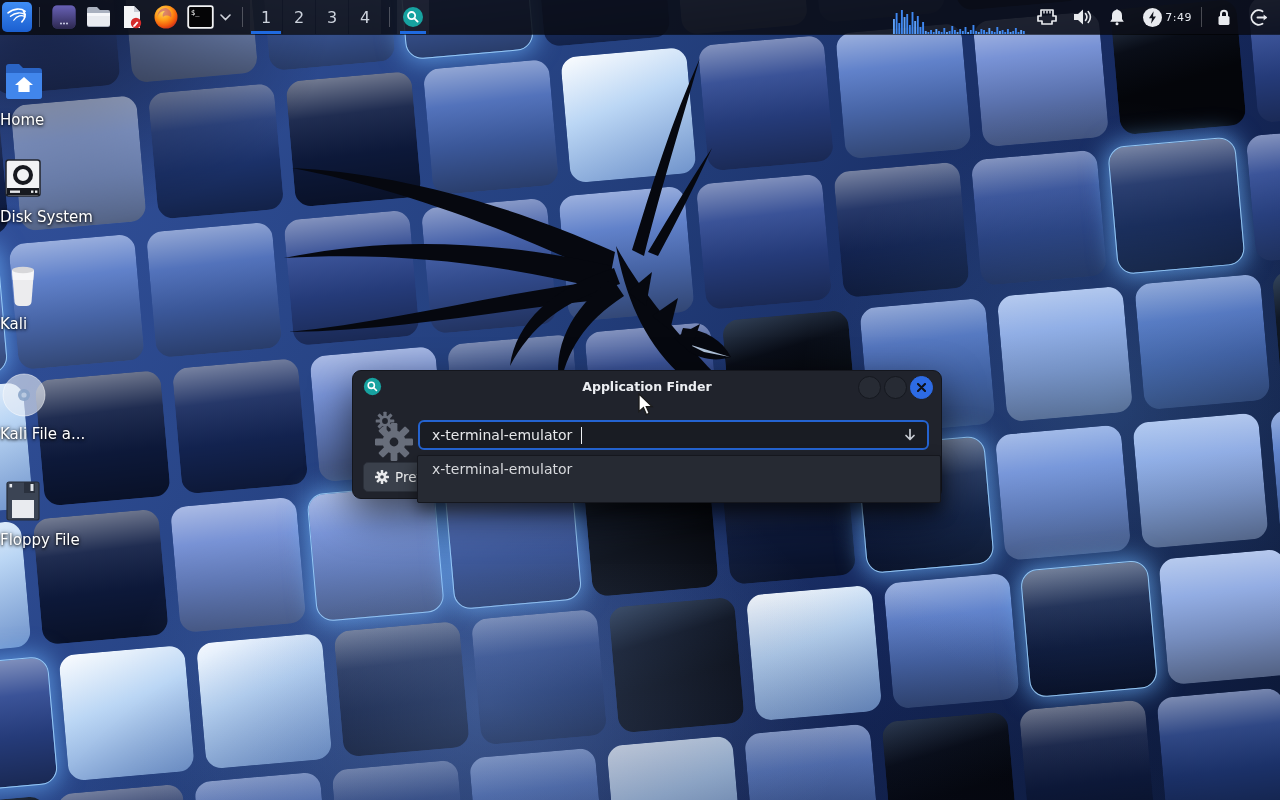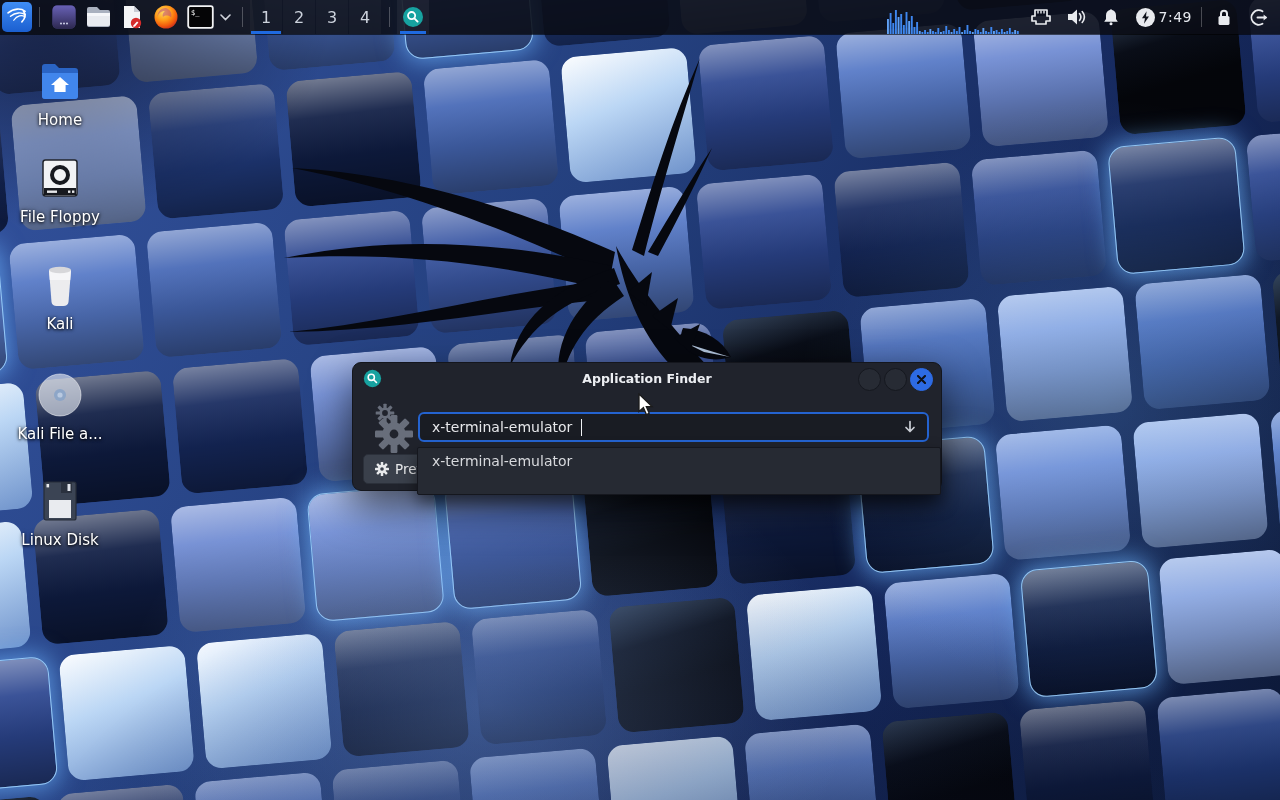--- a/index.html
+++ b/index.html
@@ -40,31 +40,31 @@
     background:linear-gradient(180deg,#3f8df5,#1b5fd0);display:grid;place-items:center;cursor:default;}
   .launcher{width:30px;height:32px;display:grid;place-items:center;margin:0 2px;}
   .chev{width:16px;height:32px;display:grid;place-items:center;margin-right:2px;}
   .ws-cell{width:32px;height:34px;position:relative;display:grid;place-items:center;
     color:#ccd2dc;font-size:16px;background:rgba(255,255,255,.03);margin-right:1px;}
   .ws-cell .ul{position:absolute;left:1px;right:1px;bottom:0;height:3px;background:#1f6ae0;display:none;}
   .ws-cell.active .ul{display:block;}
   .task-btn{width:32px;height:34px;position:relative;display:grid;place-items:center;background:rgba(255,255,255,.05);}
   .task-btn .ul{position:absolute;left:3px;right:3px;bottom:0;height:3px;background:#1f6ae0;}
   .tray{width:26px;height:34px;display:grid;place-items:center;margin-left:9px;}
-  #clock{color:#e6e9ef;font-size:14px;margin-left:0;letter-spacing:.5px;}
+  #clock{color:#e6e9ef;font-size:11px;margin-left:0;letter-spacing:.5px;}
   #cpu-graph{display:block;}
 
   
-  .d-icon{position:absolute;left:8px;width:104px;display:flex;flex-direction:column;align-items:center;z-index:5;}
+  .d-icon{position:absolute;left:0;width:104px;display:flex;flex-direction:column;align-items:flex-start;z-index:5;}
   .d-icon .ic{height:50px;display:grid;place-items:center;}
   .d-icon .lbl{margin-top:5px;color:#ffffff;font-size:15px;text-align:center;white-space:nowrap;
     text-shadow:0 1px 3px rgba(0,0,0,.95),0 0 4px rgba(0,0,0,.6);}
 
   
-  #finder{position:absolute;left:352px;top:362px;width:588px;height:127px;z-index:20;
+  #finder{position:absolute;left:352px;top:370px;width:588px;height:127px;z-index:20;
     background:#20232c;border:1px solid #14161d;border-radius:9px;
     box-shadow:0 16px 40px rgba(0,0,0,.6);}
   .titlebar{position:relative;height:30px;display:flex;align-items:center;}
   .titlebar .app-ic{position:absolute;left:10px;top:6px;}
   .titlebar .ttl{width:100%;text-align:center;color:#eceef2;font-size:12.5px;font-weight:bold;}
   .winbtns{position:absolute;right:8px;top:4.5px;display:flex;gap:3px;}
   .wbtn{width:21px;height:21px;border-radius:50%;background:#272b34;border:1px solid #15181f;
     display:grid;place-items:center;}
   .wbtn.close{background:#2d6be4;border-color:#2d6be4;}
   .gears{position:absolute;left:12px;top:34px;width:52px;height:54px;color:#6d7380;}
@@ -388,21 +388,21 @@
   <div class="ic">
     <svg width="46" height="46" viewBox="0 0 46 46">
       <rect x="6" y="5" width="34" height="36" rx="2.5" fill="#f2f3f5" stroke="#22252c" stroke-width="1.5"></rect>
       <circle cx="23" cy="20" r="8" fill="none" stroke="#17191f" stroke-width="4"></circle>
       <rect x="7" y="33" width="32" height="7" fill="#17191f"></rect>
       <rect x="10" y="35.5" width="10" height="2.4" fill="#e7e8ea"></rect>
       <rect x="31" y="35.5" width="2.4" height="2.4" fill="#e7e8ea"></rect>
       <rect x="35" y="35.5" width="2.4" height="2.4" fill="#e7e8ea"></rect>
     </svg>
   </div>
-  <div class="lbl">File Floppy</div>
+  <div class="lbl">Disk System</div>
 </div>
 
 <div class="d-icon" style="top:260px;">
   <div class="ic">
     <svg width="46" height="50" viewBox="0 0 46 50">
       <path d="M12,10 L34,10 L31.5,42 C31.3,44.5 29,46 26.5,46 H19.5 C17,46 14.7,44.5 14.5,42 Z" fill="#ececee"></path>
       <path d="M12,10 L34,10 L33.2,20 L12.8,20 Z" fill="#f6f6f8"></path>
       <ellipse cx="23" cy="10" rx="11" ry="3.2" fill="#d7d7da"></ellipse>
     </svg>
   </div>
@@ -424,21 +424,21 @@
 <div class="d-icon" style="top:476px;">
   <div class="ic">
     <svg width="46" height="46" viewBox="0 0 46 46">
       <rect x="7" y="4" width="32" height="38" rx="2" fill="#3b4454" stroke="#262c38" stroke-width="1.2"></rect>
       <rect x="24" y="4" width="11" height="11" fill="#2a313e"></rect>
       <rect x="30.5" y="6" width="3" height="7" fill="#dfe3ea"></rect>
       <rect x="12" y="22" width="22" height="18" fill="#e9ebef"></rect>
       <rect x="9.5" y="6" width="2.6" height="3.4" fill="#e9ebef"></rect>
     </svg>
   </div>
-  <div class="lbl">Linux Disk</div>
+  <div class="lbl">Floppy File</div>
 </div>
 
 <div id="finder">
   <div class="titlebar">
     <svg class="app-ic" width="19" height="19" viewBox="0 0 22 22">
       <circle cx="11" cy="11" r="10" fill="#17a2a0"></circle>
       <circle cx="9.6" cy="9.6" r="3.6" fill="none" stroke="#ffffff" stroke-width="1.8"></circle>
       <path d="M12.4,12.4 L15.6,15.6" stroke="#ffffff" stroke-width="1.9" stroke-linecap="round"></path>
     </svg>
     <div class="ttl">Application Finder</div>

